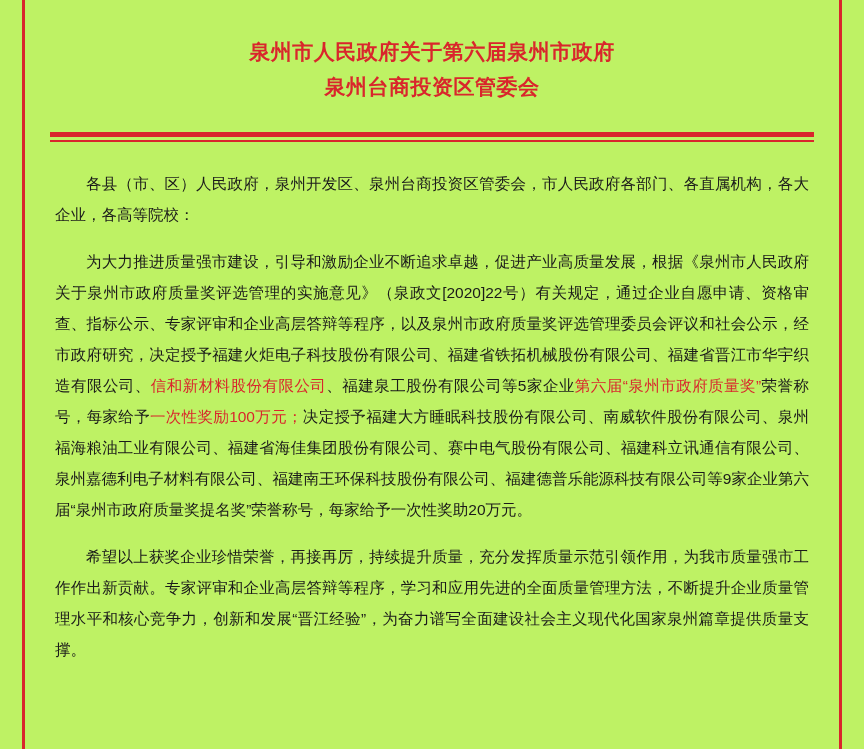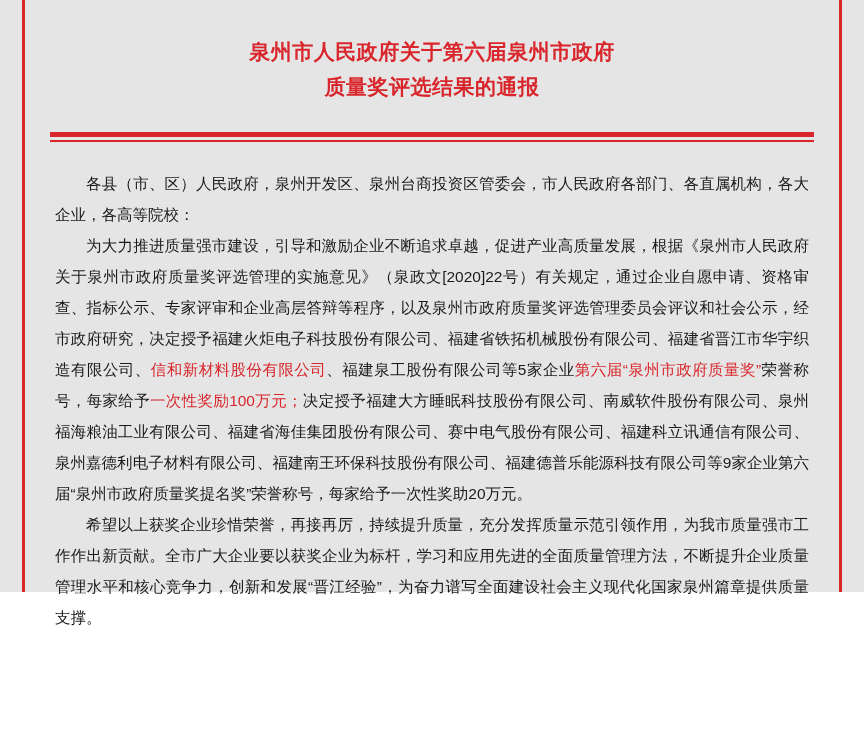--- a/index.html
+++ b/index.html
@@ -11,22 +11,22 @@
   body {
     width: 864px;
     height: 749px;
     font-family: "Liberation Sans", "DejaVu Sans", sans-serif;
     color: #1a1a1a;
     position: relative;
     overflow: hidden;
   }
   .page {
     width: 864px;
-    height: 592px;
-    background: #e5e5e5;
+    height: 749px;
+    background: #bef264;
     position: relative;
     padding: 0;
   }
   
   .rule-left, .rule-right {
     position: absolute;
     top: 0;
     bottom: 0;
     width: 3px;
     background: #d9262c;
@@ -77,21 +77,21 @@
   .body-text {
     margin-top: 26px;
     font-size: 15.5px;
     line-height: 31px;
     text-align: justify;
     text-justify: inter-ideograph;
     color: #1a1a1a;
     padding: 0 8px;
   }
   .body-text p {
-    margin: 0 0 0 0;
+    margin: 16px 0 0 0;
     text-indent: 2em;
   }
   .hl {
     color: #d9262c;
     font-weight: normal;
   }
 
   .signature {
     margin-top: 22px;
     padding-right: 40px;
@@ -106,30 +106,30 @@
 <body>
 
 <div class="page">
   <div class="rule-left"></div>
   <div class="rule-right"></div>
 
   <div class="content">
 
     <div class="doc-title">
       <span class="title-line">泉州市人民政府关于第六届泉州市政府</span>
-      <span class="title-line">质量奖评选结果的通报</span>
+      <span class="title-line">泉州台商投资区管委会</span>
     </div>
 
     <div class="divider-wrap">
       <div class="divider-thick"></div>
       <div class="divider-gap"></div>
       <div class="divider-thin"></div>
     </div>
 
     <div class="body-text">
       <p><span>各县（市、区）人民政府，泉州开发区、泉州台商投资区管委会，市人民政府各部门、各直属机构，各大企业，各高等院校：</span></p>
       <p><span>为大力推进质量强市建设，引导和激励企业不断追求卓越，促进产业高质量发展，根据《泉州市人民政府关于泉州市政府质量奖评选管理的实施意见》（泉政文[2020]22号）有关规定，通过企业自愿申请、资格审查、指标公示、专家评审和企业高层答辩等程序，以及泉州市政府质量奖评选管理委员会评议和社会公示，经市政府研究，决定授予福建火炬电子科技股份有限公司、福建省铁拓机械股份有限公司、福建省晋江市华宇织造有限公司、</span><span class="hl">信和新材料股份有限公司</span><span>、福建泉工股份有限公司等5家企业</span><span class="hl">第六届“泉州市政府质量奖”</span><span>荣誉称号，每家给予</span><span class="hl">一次性奖励100万元；</span><span>决定授予福建大方睡眠科技股份有限公司、南威软件股份有限公司、泉州福海粮油工业有限公司、福建省海佳集团股份有限公司、赛中电气股份有限公司、福建科立讯通信有限公司、泉州嘉德利电子材料有限公司、福建南王环保科技股份有限公司、福建德普乐能源科技有限公司等9家企业第六届“泉州市政府质量奖提名奖”荣誉称号，每家给予一次性奖助20万元。</span></p>
-      <p><span>希望以上获奖企业珍惜荣誉，再接再厉，持续提升质量，充分发挥质量示范引领作用，为我市质量强市工作作出新贡献。全市广大企业要以获奖企业为标杆，学习和应用先进的全面质量管理方法，不断提升企业质量管理水平和核心竞争力，创新和发展“晋江经验”，为奋力谱写全面建设社会主义现代化国家泉州篇章提供质量支撑。</span></p>
+      <p><span>希望以上获奖企业珍惜荣誉，再接再厉，持续提升质量，充分发挥质量示范引领作用，为我市质量强市工作作出新贡献。专家评审和企业高层答辩等程序，学习和应用先进的全面质量管理方法，不断提升企业质量管理水平和核心竞争力，创新和发展“晋江经验”，为奋力谱写全面建设社会主义现代化国家泉州篇章提供质量支撑。</span></p>
     </div>
 
 
   </div>
 </div>
 
 </body></html>

